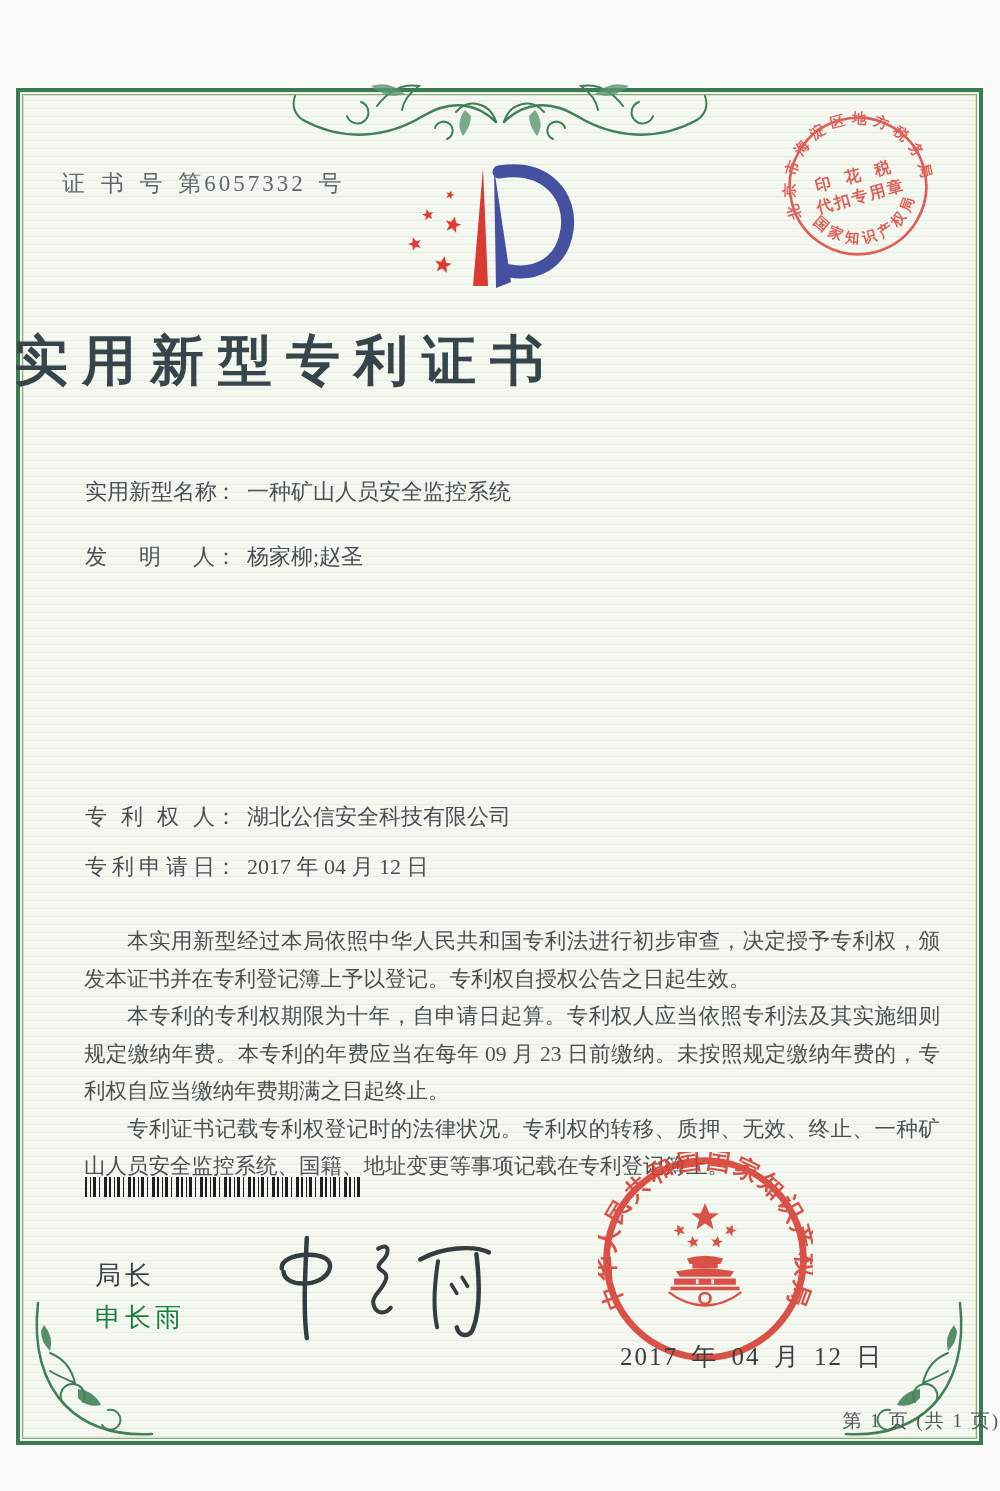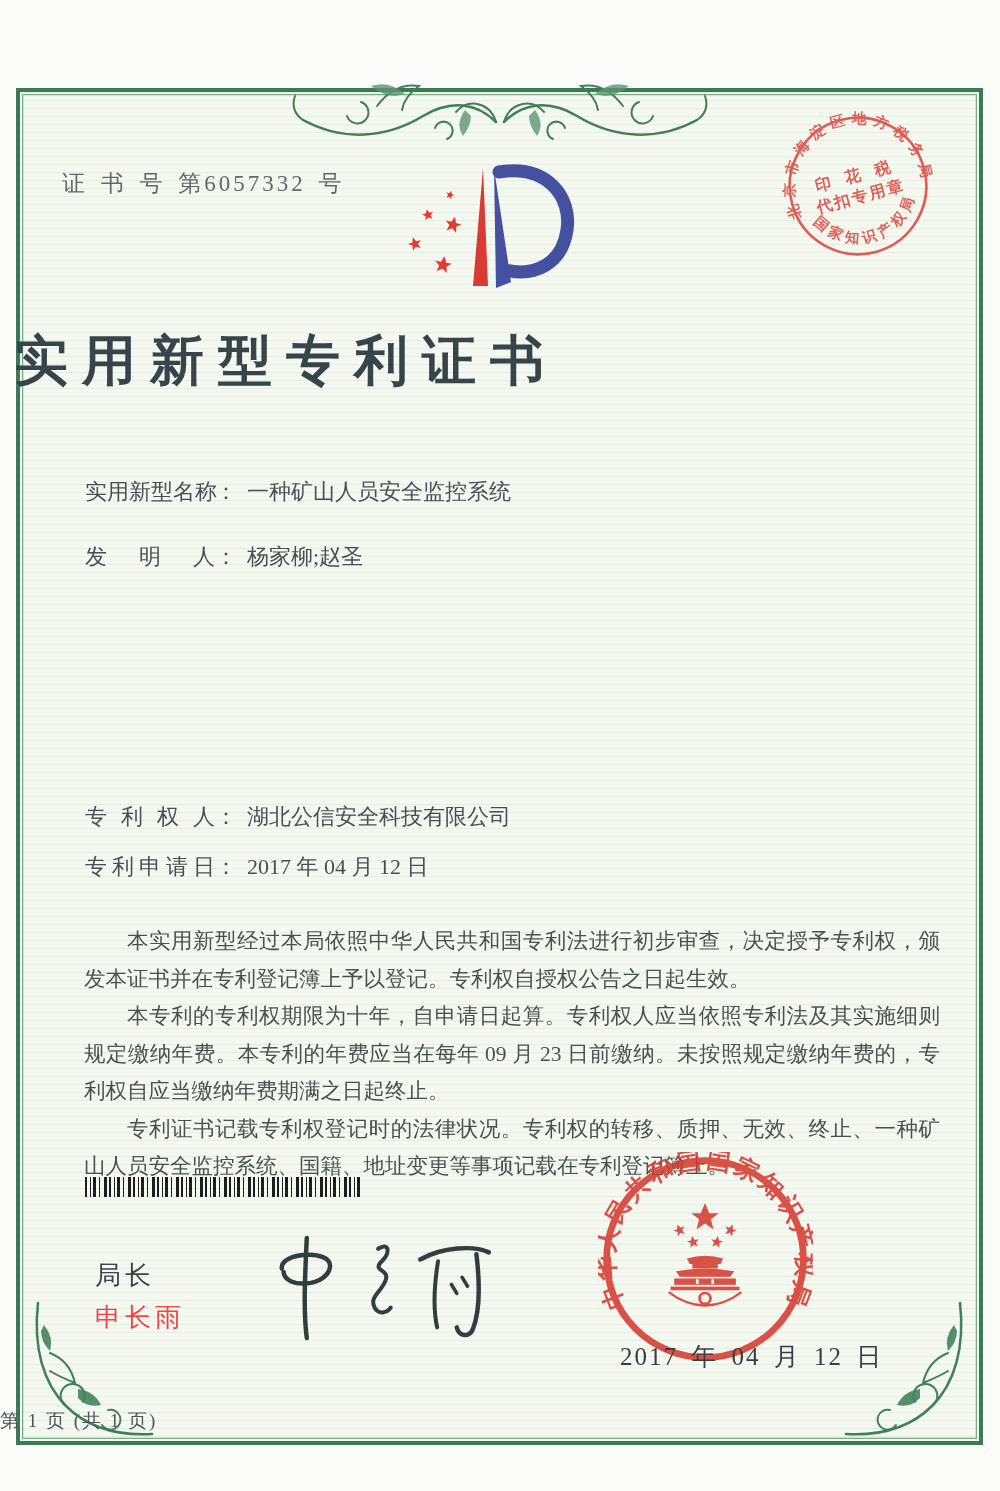--- a/index.html
+++ b/index.html
@@ -55,30 +55,30 @@
     position:absolute;left:85px;top:1177px;width:277px;height:20px;z-index:6;
     background:
       repeating-linear-gradient(90deg,
         #1e1e1e 0 2px, rgba(0,0,0,0) 2px 5px,
         #1e1e1e 5px 6px, rgba(0,0,0,0) 6px 8px,
         #1e1e1e 8px 11px, rgba(0,0,0,0) 11px 14px,
         #1e1e1e 14px 15px, rgba(0,0,0,0) 15px 19px,
         #1e1e1e 19px 22px, rgba(0,0,0,0) 22px 24px);
   }
   .director-role{position:absolute;left:95px;top:1258px;font-size:26px;color:#3a4347;z-index:6;letter-spacing:4px;text-align:center;}
-  .director-name{position:absolute;left:95px;top:1300px;font-size:26px;color:#ef4444;z-index:6;letter-spacing:4px;}
+  .director-name{position:absolute;left:95px;top:1300px;font-size:26px;color:#15803d;z-index:6;letter-spacing:4px;}
   .signature{position:absolute;left:255px;top:1222px;z-index:6;}
   .seal{position:absolute;left:598px;top:1152px;z-index:7;opacity:.87;}
   .seal-date{
     position:absolute;left:620px;top:1340px;z-index:8;
     font-size:25px;color:#383f42;letter-spacing:2px;word-spacing:5px;white-space:nowrap;
   }
   .footer{
     position:absolute;left:0;top:1408px;width:1000px;z-index:6;
-    text-align:left;font-size:19px;color:#4d5557;letter-spacing:2px;
+    text-align:right;font-size:19px;color:#4d5557;letter-spacing:2px;
   }
   .green-stroke{stroke:#417f58;fill:none;stroke-linecap:round;}
 </style>
 </head>
 <body>
 
 <div class="page">
 
   <div class="frame">
     <div class="frame-inner"></div>

